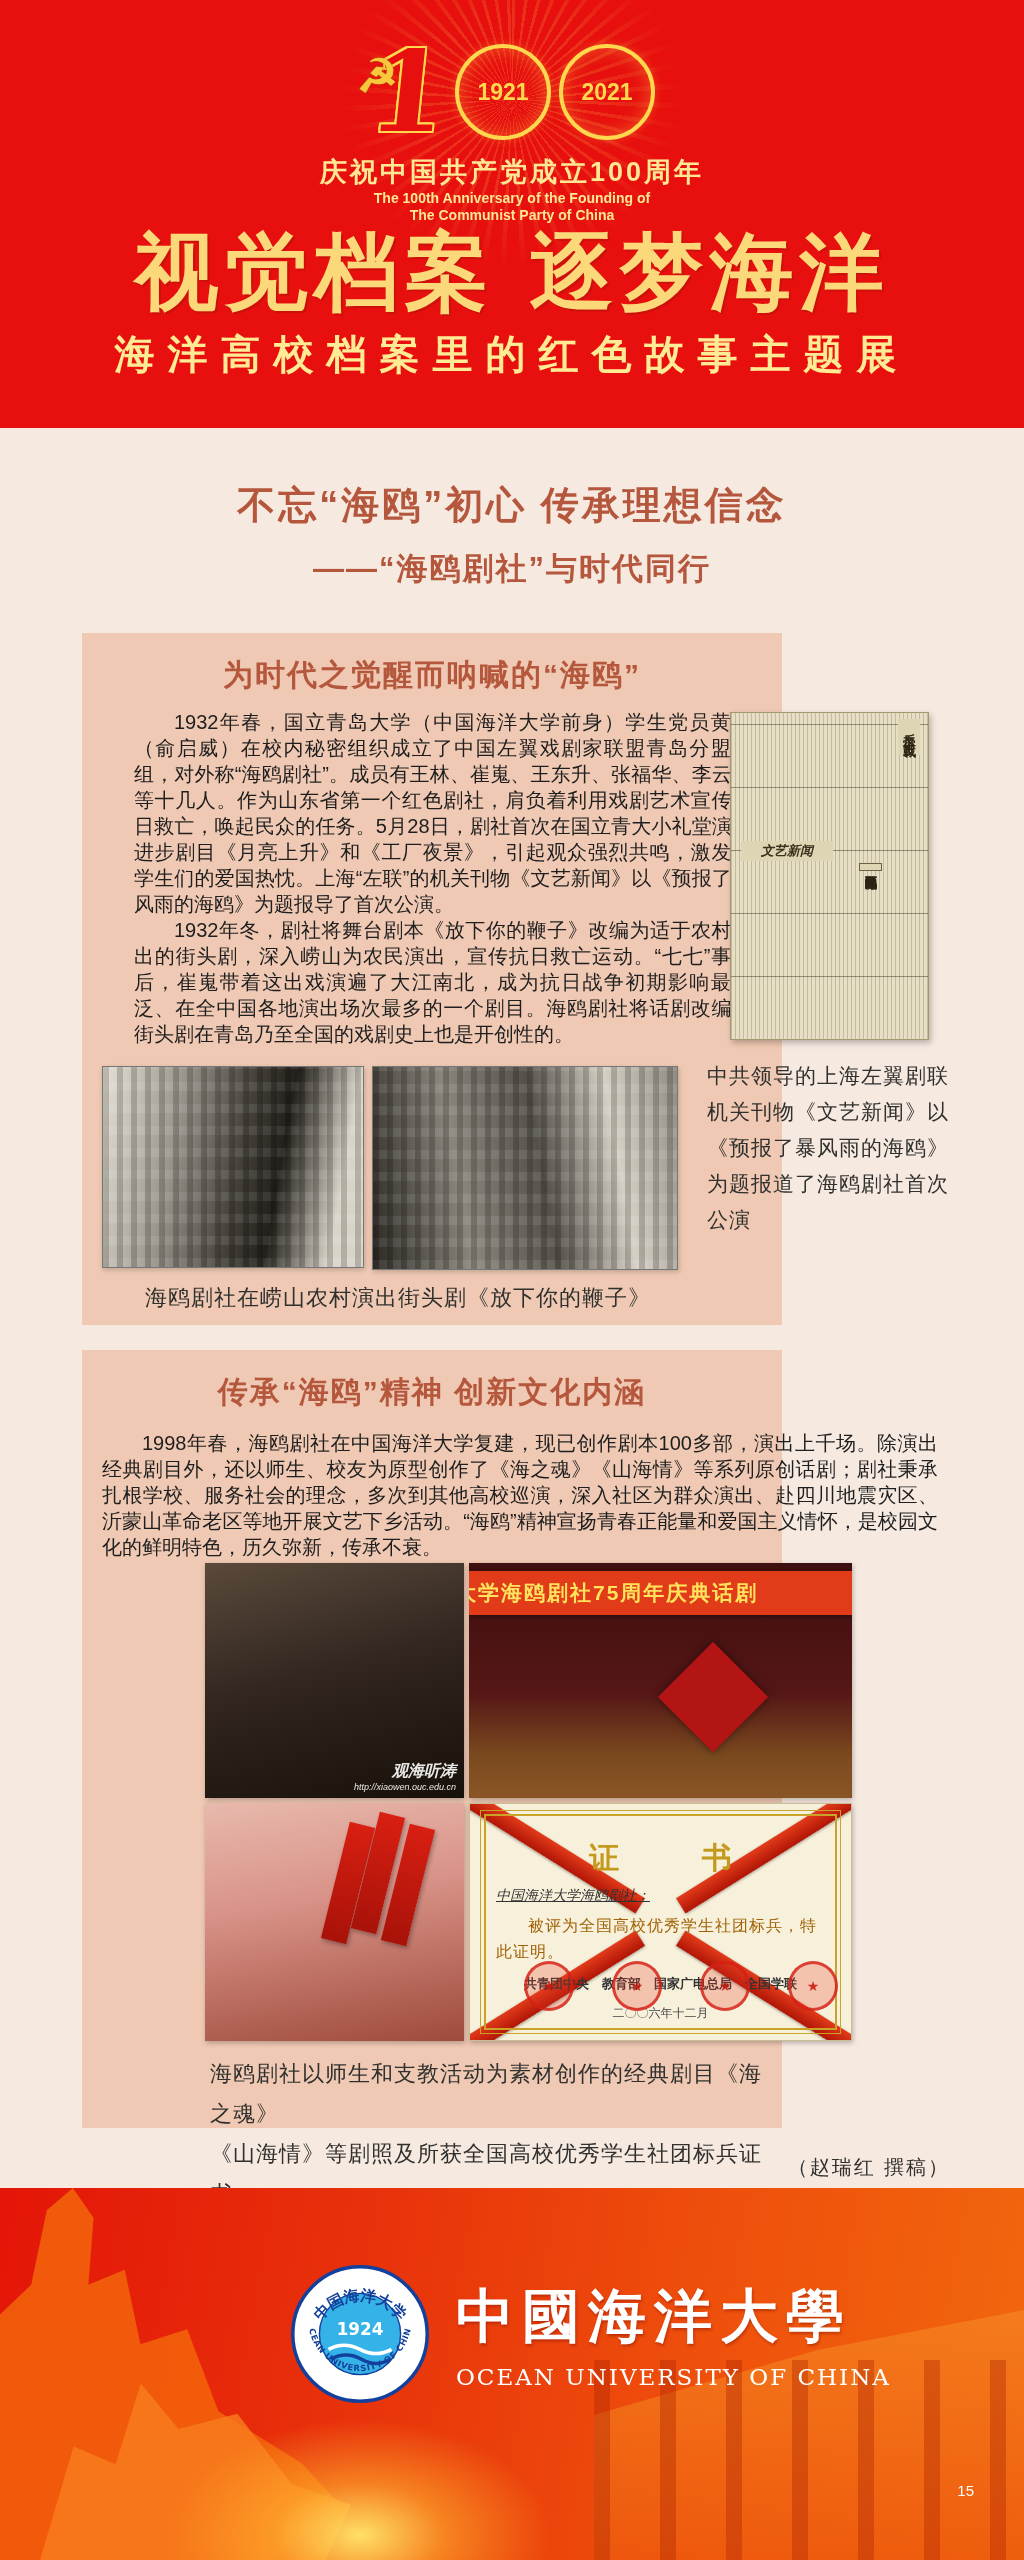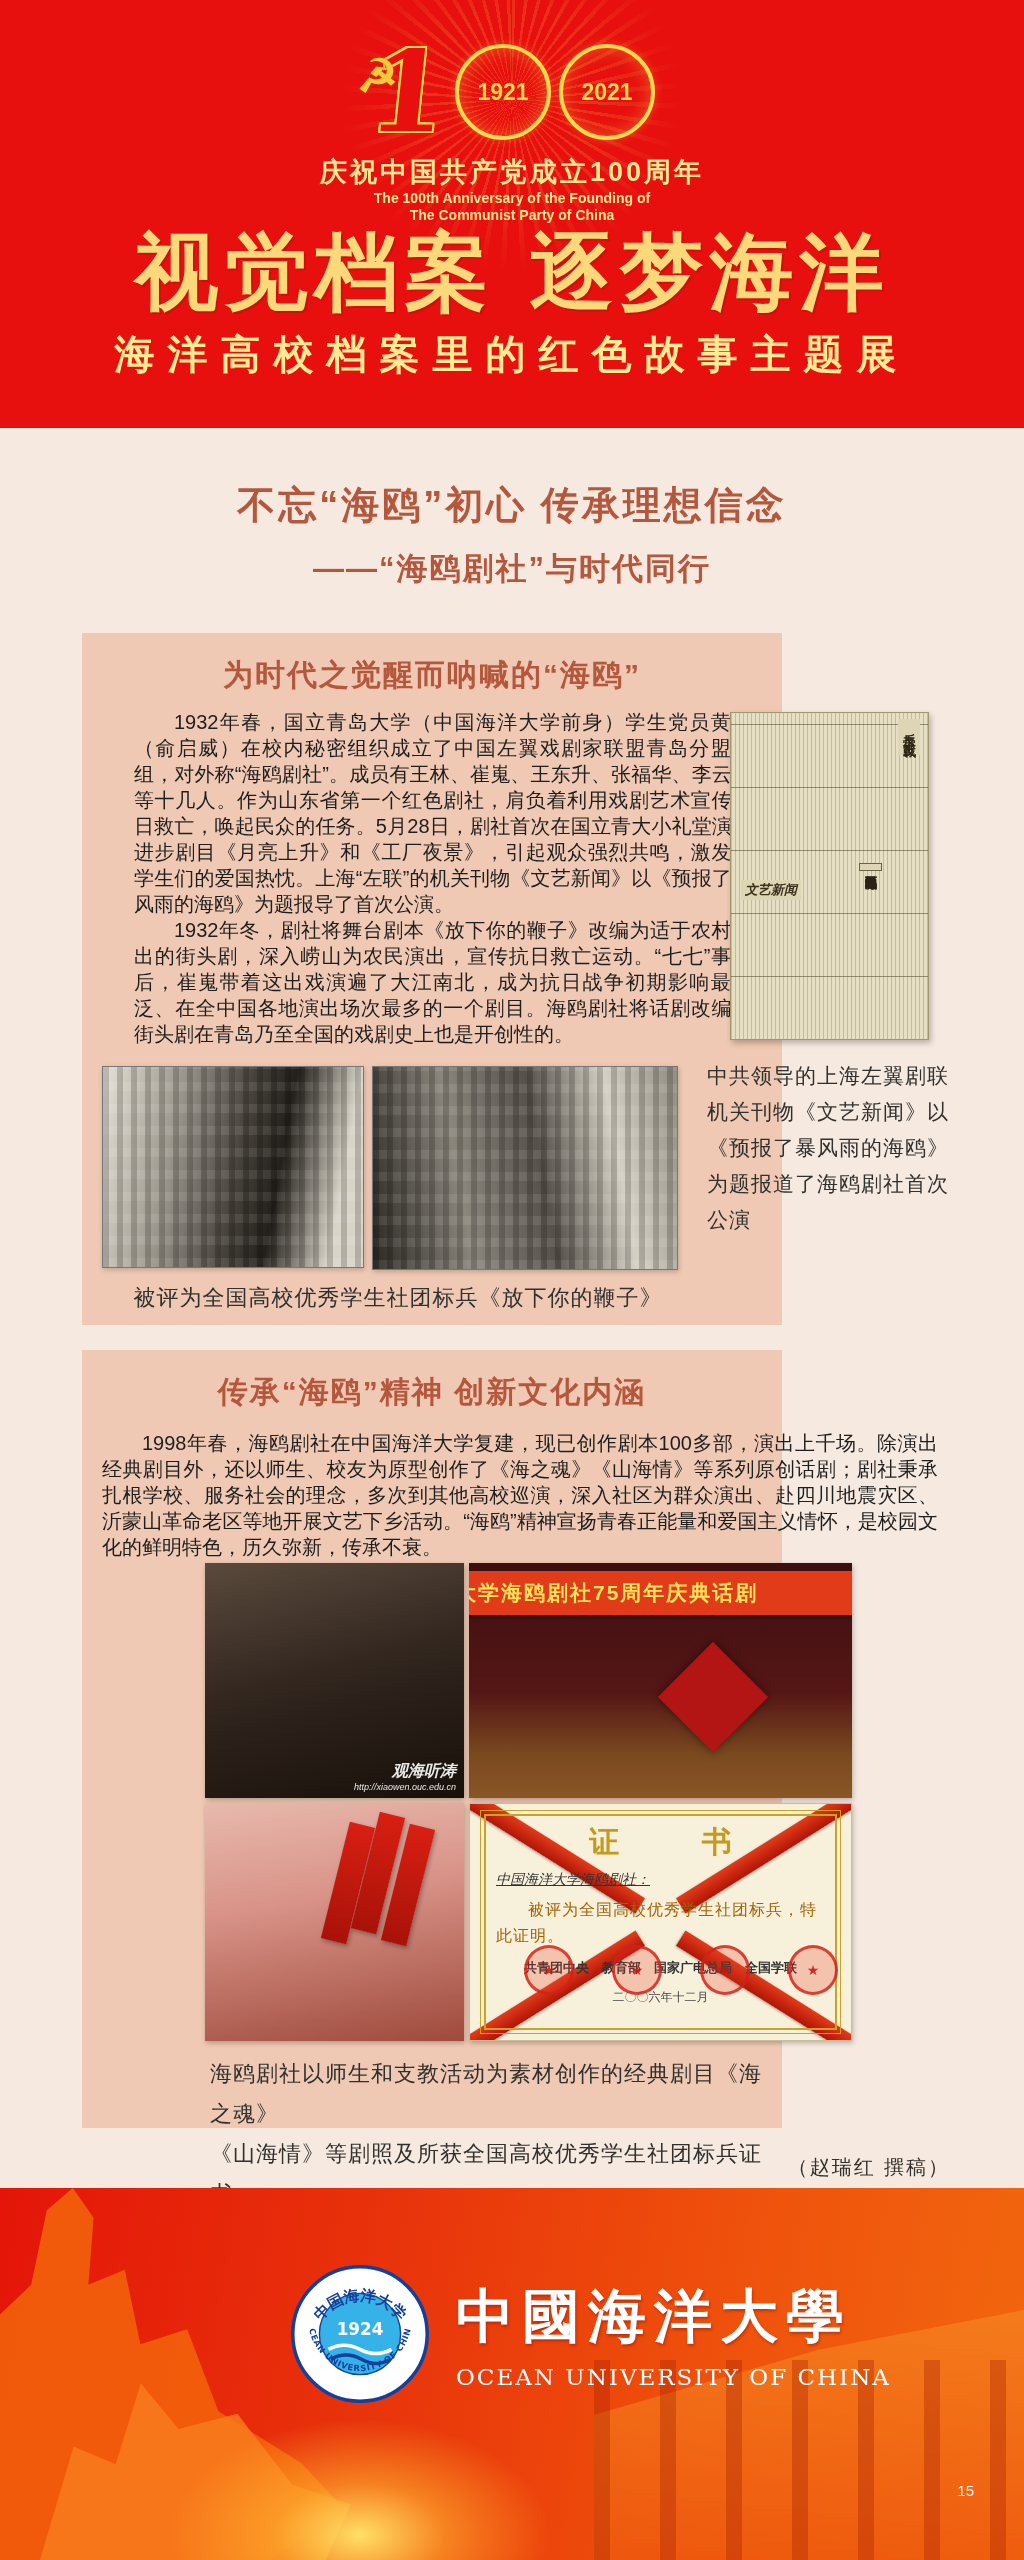--- a/index.html
+++ b/index.html
@@ -58,21 +58,21 @@
      background-image:
        repeating-linear-gradient(90deg, rgba(45,38,18,.20) 0 1px, transparent 1px 4px),
        repeating-linear-gradient(0deg, transparent 0 62px, rgba(45,38,18,.45) 62px 63px);}
   .np-h1{position:absolute;right:8px;top:6px;writing-mode:vertical-rl;
          font-family:"DejaVu Serif",serif;font-weight:bold;font-size:13px;color:#2b2415;
          background:#ded5b4;padding:3px 2px;letter-spacing:2px;}
   .np-h2{position:absolute;right:46px;top:150px;writing-mode:vertical-rl;
          font-family:"DejaVu Serif",serif;font-weight:bold;font-size:12px;color:#2b2415;
          background:#ded5b4;border:1px solid #6d6243;padding:3px 2px;}
   .np-mast{position:absolute;left:10px;top:128px;font-family:"DejaVu Serif",serif;
-         font-style:italic;font-weight:bold;font-size:13px;color:#3a321c;background:#ded5b4;padding:1px 4px;margin-top:39px;}
+         font-style:italic;font-weight:bold;font-size:13px;color:#3a321c;background:#ded5b4;padding:1px 20px;}
 
   .kaiti{font-family:Liberation Sans, sans-serif;color:#30302e;}
   .cap-right{position:absolute;left:625px;top:425px;width:242px;font-size:21px;line-height:36px;
              letter-spacing:1px;}
   .photo-row{position:absolute;left:20px;top:433px;display:flex;gap:8px;}
   .bw{border:1px solid #777;box-shadow:1px 2px 5px rgba(0,0,0,.2);
       background:linear-gradient(100deg,#e6e2d8 0%,#9a968c 28%,#46423b 52%,#23201b 66%,#d9d4c8 88%);}
   .bw.b1{width:260px;height:200px;}
   .bw.b2{width:304px;height:202px;
       background:linear-gradient(80deg,#2a2722 0%,#8a867c 30%,#55514a 55%,#d5d0c4 78%,#8f8b81 100%);}
@@ -96,21 +96,21 @@
             color:#ffe35c;font-weight:bold;font-size:21px;line-height:44px;letter-spacing:2px;
             white-space:nowrap;padding-left:4px;box-shadow:0 2px 4px rgba(0,0,0,.4);}
   .ph-b .diamond{position:absolute;left:205px;top:95px;width:78px;height:78px;background:#b31414;
             transform:rotate(45deg);box-shadow:0 0 8px rgba(0,0,0,.5);}
   .ph-c{background:linear-gradient(170deg,#e8b9ad 0%,#d99388 40%,#9e4a3c 100%);}
   .flag{position:absolute;width:26px;height:120px;background:linear-gradient(180deg,#d81f12,#a81208);
         transform:rotate(14deg);box-shadow:2px 2px 4px rgba(0,0,0,.3);}
   
   .ph-d{background:#f7f0da;border:1px solid #c9bd96;}
   .cert-inner{position:absolute;left:14px;top:10px;right:14px;bottom:10px;
-              border:2px solid #c9a227;outline:1px solid #c9a227;outline-offset:3px;padding:4px 10px;}
+              border:2px solid #c9a227;outline:1px solid #c9a227;outline-offset:3px;padding:20px 10px;}
   .cert-title{text-align:center;color:#c39a1e;font-family:"DejaVu Serif",serif;font-weight:bold;
               font-size:30px;letter-spacing:36px;text-indent:36px;margin-top:2px;}
   .cert-to{font-family:"DejaVu Serif",serif;font-style:italic;font-size:14px;color:#333;
            margin-top:8px;text-decoration:underline;}
   .cert-body{font-size:16px;color:#a16207;margin-top:8px;line-height:26px;text-indent:2em;
              letter-spacing:1px;}
   .cert-seal-row{position:relative;margin-top:10px;text-align:center;font-size:13px;
                  font-weight:bold;color:#333;}
   .seal{position:absolute;top:-14px;width:44px;height:44px;border:3px solid rgba(214,30,20,.8);
         border-radius:50%;background:rgba(231,60,40,.25);}
@@ -197,21 +197,21 @@
       </div>
       <div class="cap-right kaiti">中共领导的上海左翼剧联机关刊物《文艺新闻》以《预报了暴风雨的海鸥》为题报道了海鸥剧社首次公演</div>
       <div class="photo-row">
         <div class="bw b1">
             <div class="bw-noise"></div>
           </div>
         <div class="bw b2">
             <div class="bw-noise"></div>
           </div>
       </div>
-      <div class="cap-center kaiti">被评为全国高校优秀学生社团标兵《放下你的鞭子》</div>
+      <div class="cap-center kaiti">海鸥剧社在崂山农村演出街头剧《放下你的鞭子》</div>
     </div>
 
     <div class="box box2">
       <h2>传承“海鸥”精神 创新文化内涵</h2>
       <div class="bodytext2">
         <p>1998年春，海鸥剧社在中国海洋大学复建，现已创作剧本100多部，演出上千场。除演出经典剧目外，还以师生、校友为原型创作了《海之魂》《山海情》等系列原创话剧；剧社秉承扎根学校、服务社会的理念，多次到其他高校巡演，深入社区为群众演出、赴四川地震灾区、沂蒙山革命老区等地开展文艺下乡活动。“海鸥”精神宣扬青春正能量和爱国主义情怀，是校园文化的鲜明特色，历久弥新，传承不衰。</p>
       </div>
       <div class="grid4">
         <div class="ph ph-a">
           <div class="wm">

